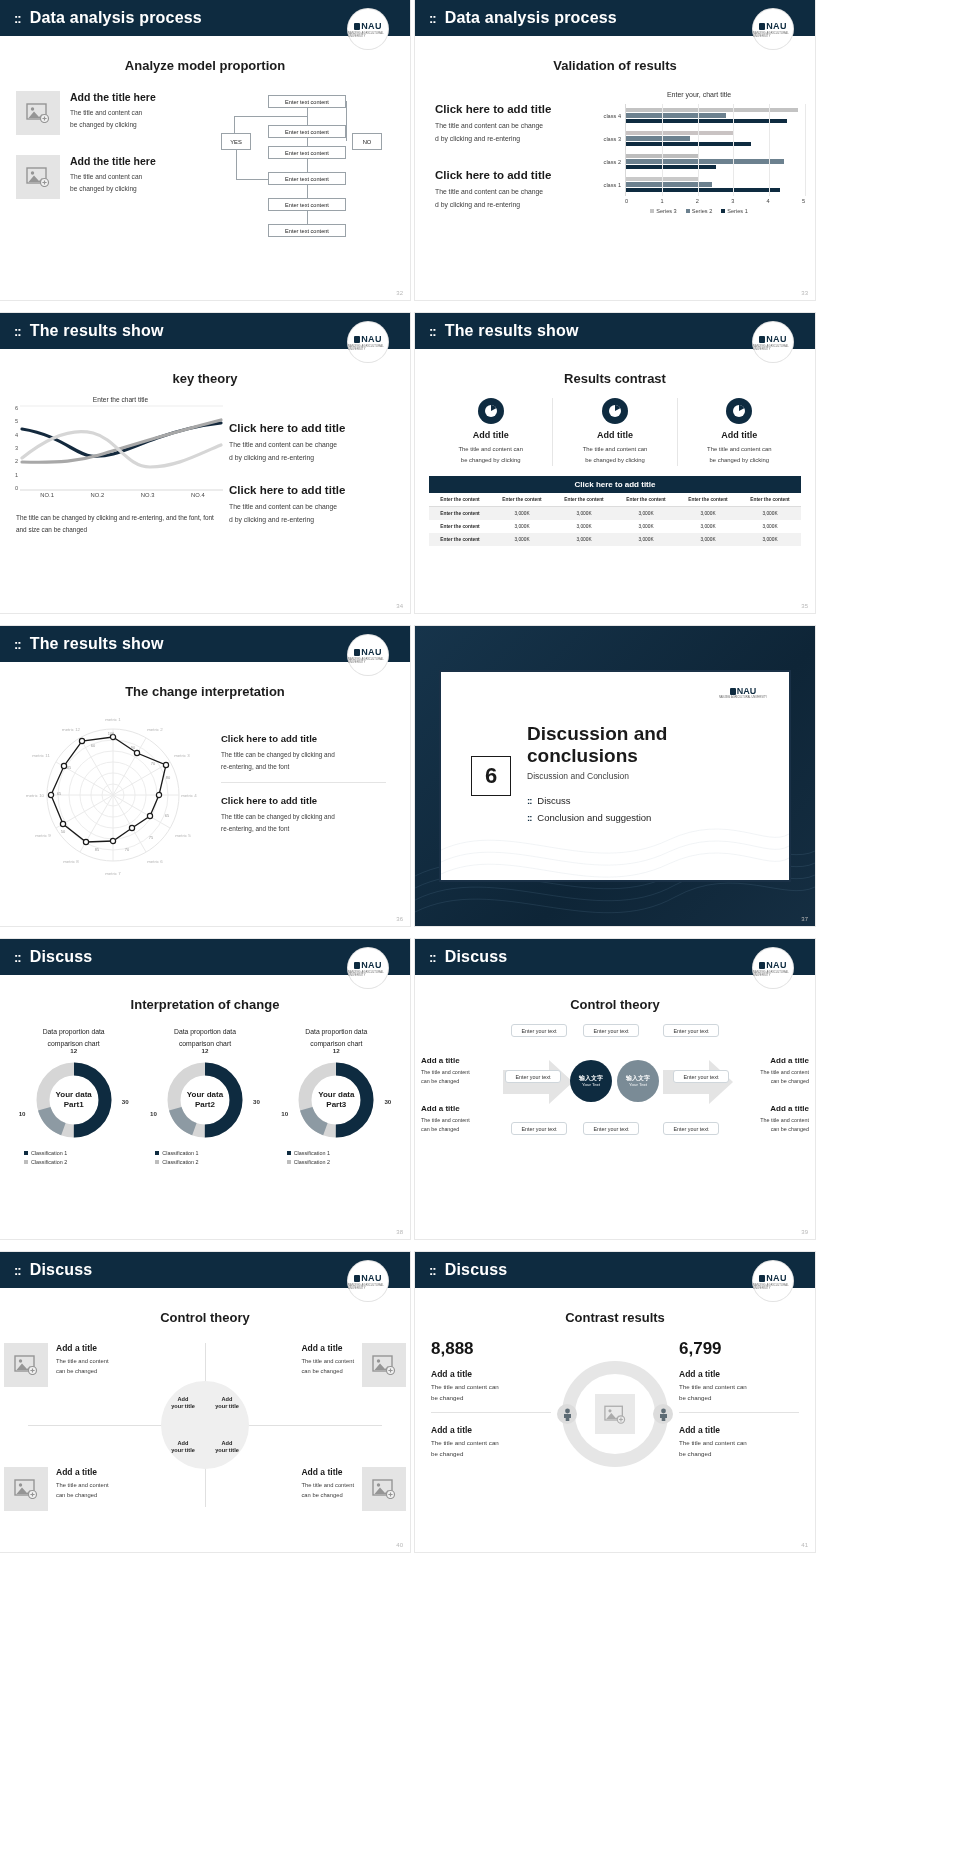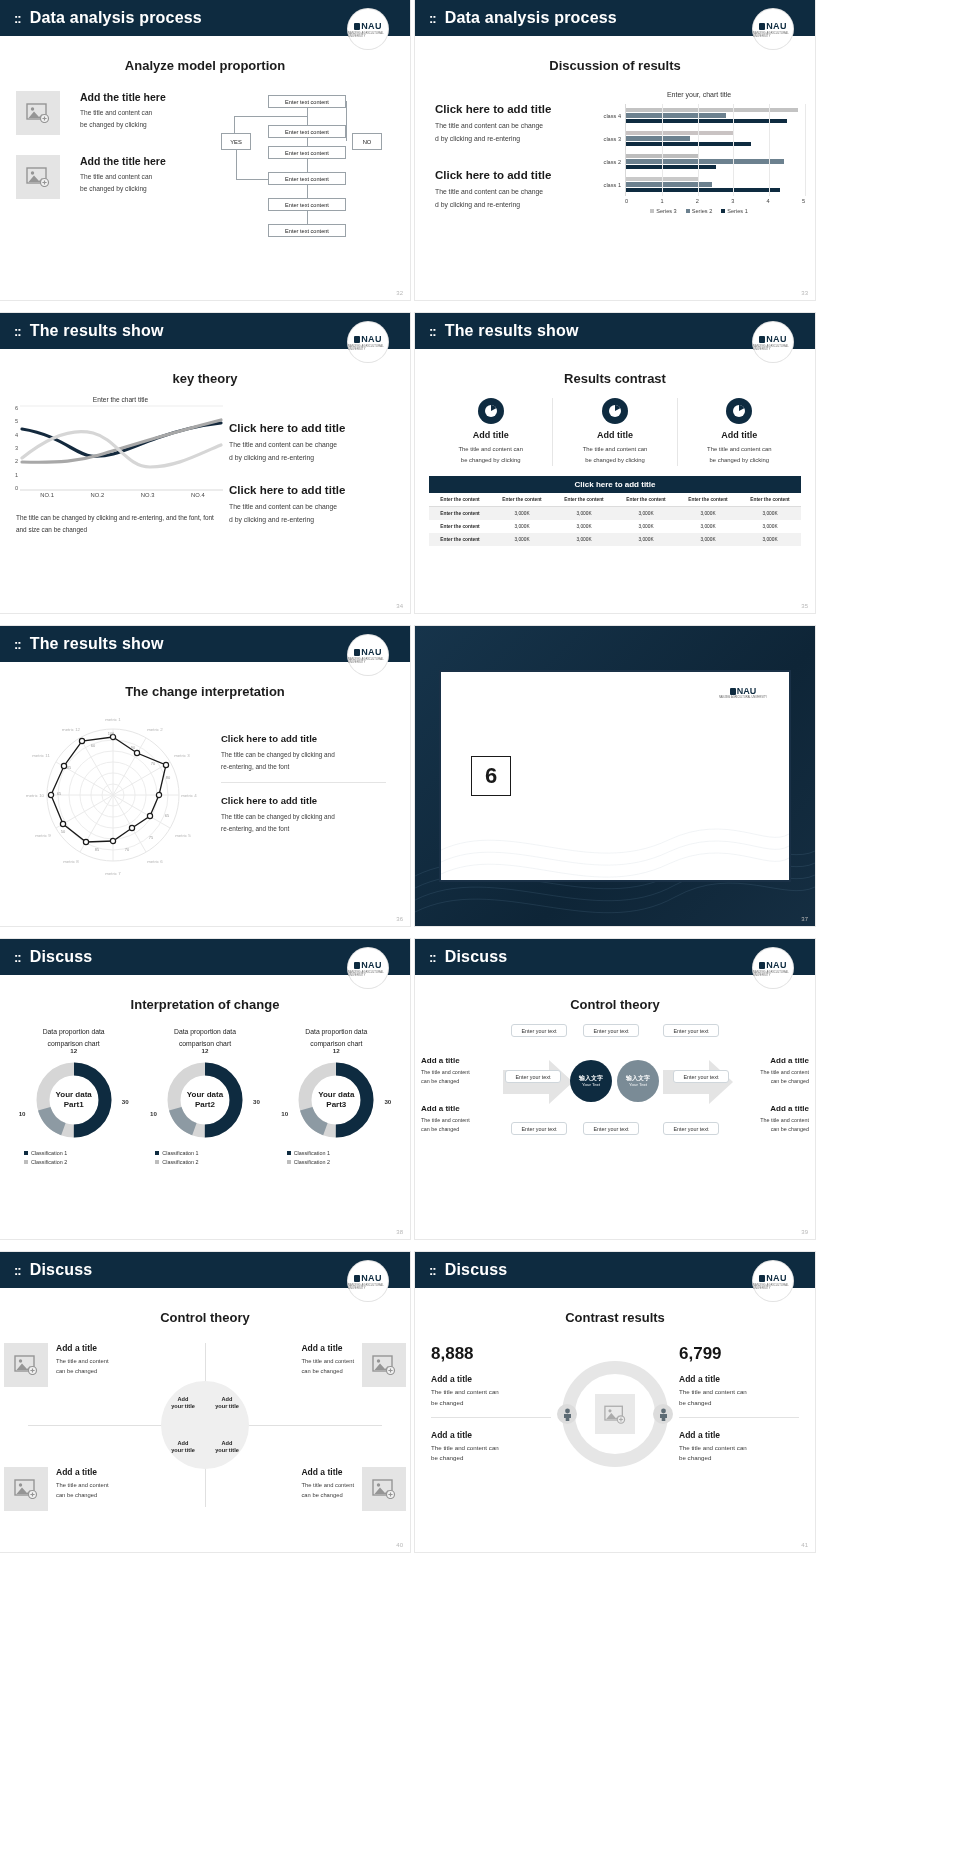--- a/index.html
+++ b/index.html
@@ -44,21 +44,21 @@
   .logo-badge .nau .mk { display:inline-block; width:6px;height:7px;background:#0e2b40;
       border-radius:1px; margin-right:1px; vertical-align:-1px; }
   .logo-badge .sub { font-size:2.6px; color:#5a5a5a; margin-top:1px; letter-spacing:.2px; }
   .pgnum { position:absolute; right:7px; bottom:4px; font-size:6px; color:#b8b8b8; }
 
   .slide-title { text-align:center; font-size:13px; font-weight:bold; margin-top:22px; color:#1c1c1c; }
 
   
   .s1-body { display:flex; padding:18px 14px 0 16px; gap:6px; }
   .s1-left { width:190px; }
-  .s1-row { display:flex; gap:20px; margin-bottom:20px; }
+  .s1-row { display:flex; gap:10px; margin-bottom:20px; }
   .imgbox { width:44px;height:44px;background:#e4e4e4;display:flex;align-items:center;justify-content:center;flex:none;}
   .imgbox svg { opacity:.55; }
   .s1-h { font-size:10.5px; font-weight:bold; margin-bottom:4px; }
   .s1-p { font-size:6.6px; color:#3d3d3d; line-height:1.75; }
   .flow { position:relative; width:175px; height:170px; font-size:5.6px; }
   .fbox {
     position:absolute; width:78px; height:13px; border:1px solid #9aa2a8;
     background:#fff; display:flex;align-items:center;justify-content:center;
     color:#222; font-size:5.6px;
   }
@@ -187,21 +187,21 @@
   .q-cell { position:absolute;width:140px;display:flex;gap:8px;align-items:flex-start; }
   .q-txt .h { font-size:8.5px;font-weight:bold;margin-bottom:3px; }
   .q-txt .p { font-size:5.8px;color:#3c3c3c;line-height:1.75; }
   .q-center { position:absolute;left:50%;top:50%;transform:translate(-50%,-50%);
               width:88px;height:88px;border-radius:50%;background:#efefef;
               display:grid;grid-template-columns:1fr 1fr;grid-template-rows:1fr 1fr; }
   .q-q { display:flex;align-items:center;justify-content:center;font-size:5.6px;
          font-weight:bold;text-align:center;line-height:1.3;color:#222; }
 
   
-  .s10-body { display:flex;padding:14px 16px 0 16px;gap:8px;align-items:center; }
+  .s10-body { display:flex;padding:14px 16px 0 16px;gap:8px;align-items:flex-start; }
   .s10-col { width:120px; }
   .big-num { font-size:17px;font-weight:bold;margin-bottom:10px;color:#151515; }
   .s10-blk { margin-bottom:12px;padding-bottom:8px;border-bottom:1px solid #e2e2e2; }
   .s10-blk .h { font-size:8.5px;font-weight:bold;margin-bottom:3px; }
   .s10-blk .p { font-size:6.2px;color:#3c3c3c;line-height:1.75; }
   .s10-mid { flex:1;position:relative;height:150px;display:flex;align-items:center;justify-content:center; }
   .ring { position:absolute;border-radius:50%;border:13px solid #e6e6e6; }
   .person { position:absolute;width:20px;height:20px;border-radius:50%;background:#dcdcdc;
             display:flex;align-items:center;justify-content:center; }
 </style>
@@ -286,21 +286,21 @@
 
   <div class="slide">
     <div class="hdr">
       <span class="dots">::</span>
       <span class="ttl">Data analysis process</span>
     </div>
     <div class="logo-badge">
       <div class="nau"><span class="mk"></span><span>NAU</span></div>
       <div class="sub">NANJING AGRICULTURAL UNIVERSITY</div>
     </div>
-    <div class="slide-title">Discussion of results</div>
+    <div class="slide-title">Validation of results</div>
 
     <div class="s2-body">
       <div class="s2-left">
         <div class="blk">
           <div class="txtcol-h">Click here to add title</div>
           <div class="txtcol-p">The title and content can be change</div>
           <div class="txtcol-p">d by clicking and re-entering</div>
         </div>
         <div class="blk">
           <div class="txtcol-h">Click here to add title</div>
@@ -636,20 +636,26 @@
             <path d="M0,50 C70,18 150,78 230,40 C290,12 330,48 352,34"></path>
             <path d="M0,62 C70,30 150,90 230,52 C290,24 330,60 352,46"></path>
             <path d="M0,74 C70,42 150,102 230,64 C290,36 330,72 352,58"></path>
           </g>
         </svg>
         <div class="sec-logo">
           <div class="nau"><span class="mk"></span><span>NAU</span></div>
           <div class="sub2">NANJING AGRICULTURAL UNIVERSITY</div>
         </div>
         <div class="sec-num">6</div>
+        <div class="sec-txt">
+          <h2><span>Discussion and</span><br><span>conclusions</span></h2>
+          <div class="sub">Discussion and Conclusion</div>
+          <div class="bullet"><span class="d">::</span><span>Discuss</span></div>
+          <div class="bullet"><span class="d">::</span><span>Conclusion and suggestion</span></div>
+        </div>
       </div>
       <div class="pgnum">37</div>
     </div>
   </div>
 
   <div class="slide">
     <div class="hdr">
       <span class="dots">::</span>
       <span class="ttl">Discuss</span>
     </div>

